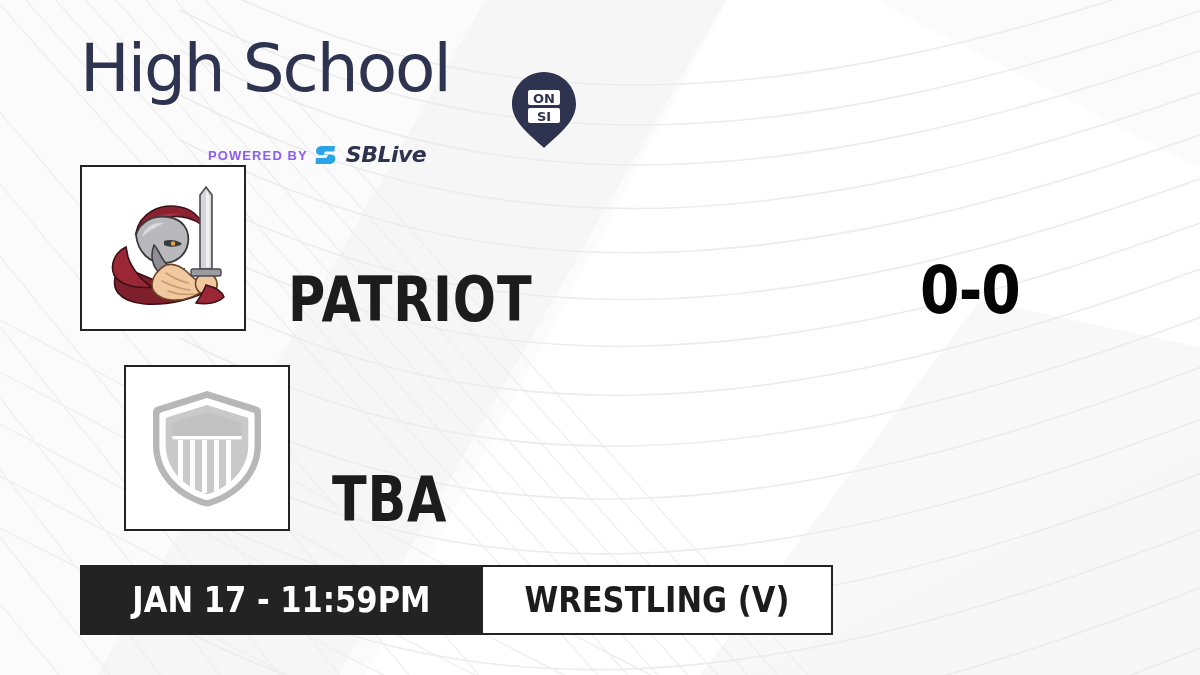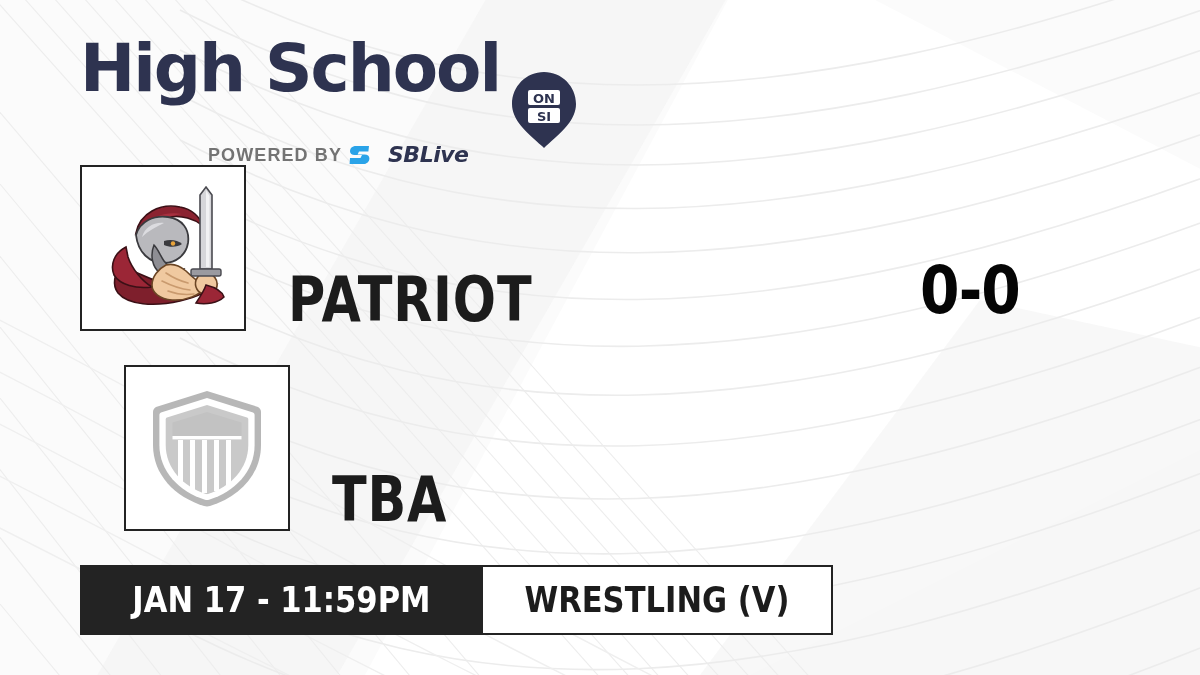--- a/index.html
+++ b/index.html
@@ -10,35 +10,35 @@
   }
   #stage{position:relative;width:1200px;height:675px;overflow:hidden;background:#fdfdfd;}
 
   
   #bg{position:absolute;inset:0;width:1200px;height:675px;}
 
   
   .brand{position:absolute;left:80px;top:36px;width:430px;height:100px;}
   .brand-title{
     position:absolute;left:0;top:0;
-    font-size:66px;line-height:66px;font-weight:bold;
+    font-size:66px;line-height:66px;font-weight:normal;
     letter-spacing:-2px;color:#2e3350;
     font-family:"DejaVu Sans", sans-serif;
     white-space:nowrap;
   }
   .pin{position:absolute;left:432px;top:34px;width:64px;height:78px;}
   .powered{
     position:absolute;left:128px;top:108px;
     display:flex;align-items:center;gap:7px;white-space:nowrap;
   }
   .powered-label{
-    font-size:18px;font-weight:bold;letter-spacing:1.1px;color:#737373;
+    font-size:13px;font-weight:bold;letter-spacing:1.1px;color:#8b5cf6;
     font-family:"Liberation Sans", sans-serif;
   }
-  .sblive{display:flex;align-items:center;gap:17px;}
+  .sblive{display:flex;align-items:center;gap:9px;}
   .sblive-word{
     font-size:22px;font-weight:bold;font-style:italic;color:#2e3350;
     letter-spacing:-0.5px;font-family:"DejaVu Sans", sans-serif;line-height:22px;
   }
 
   
   .team-row{position:absolute;left:80px;display:flex;align-items:flex-end;}
   .team-row.row-a{top:165px;}
   .team-row.row-b{top:365px;margin-left:44px;}
   .logo-box{

